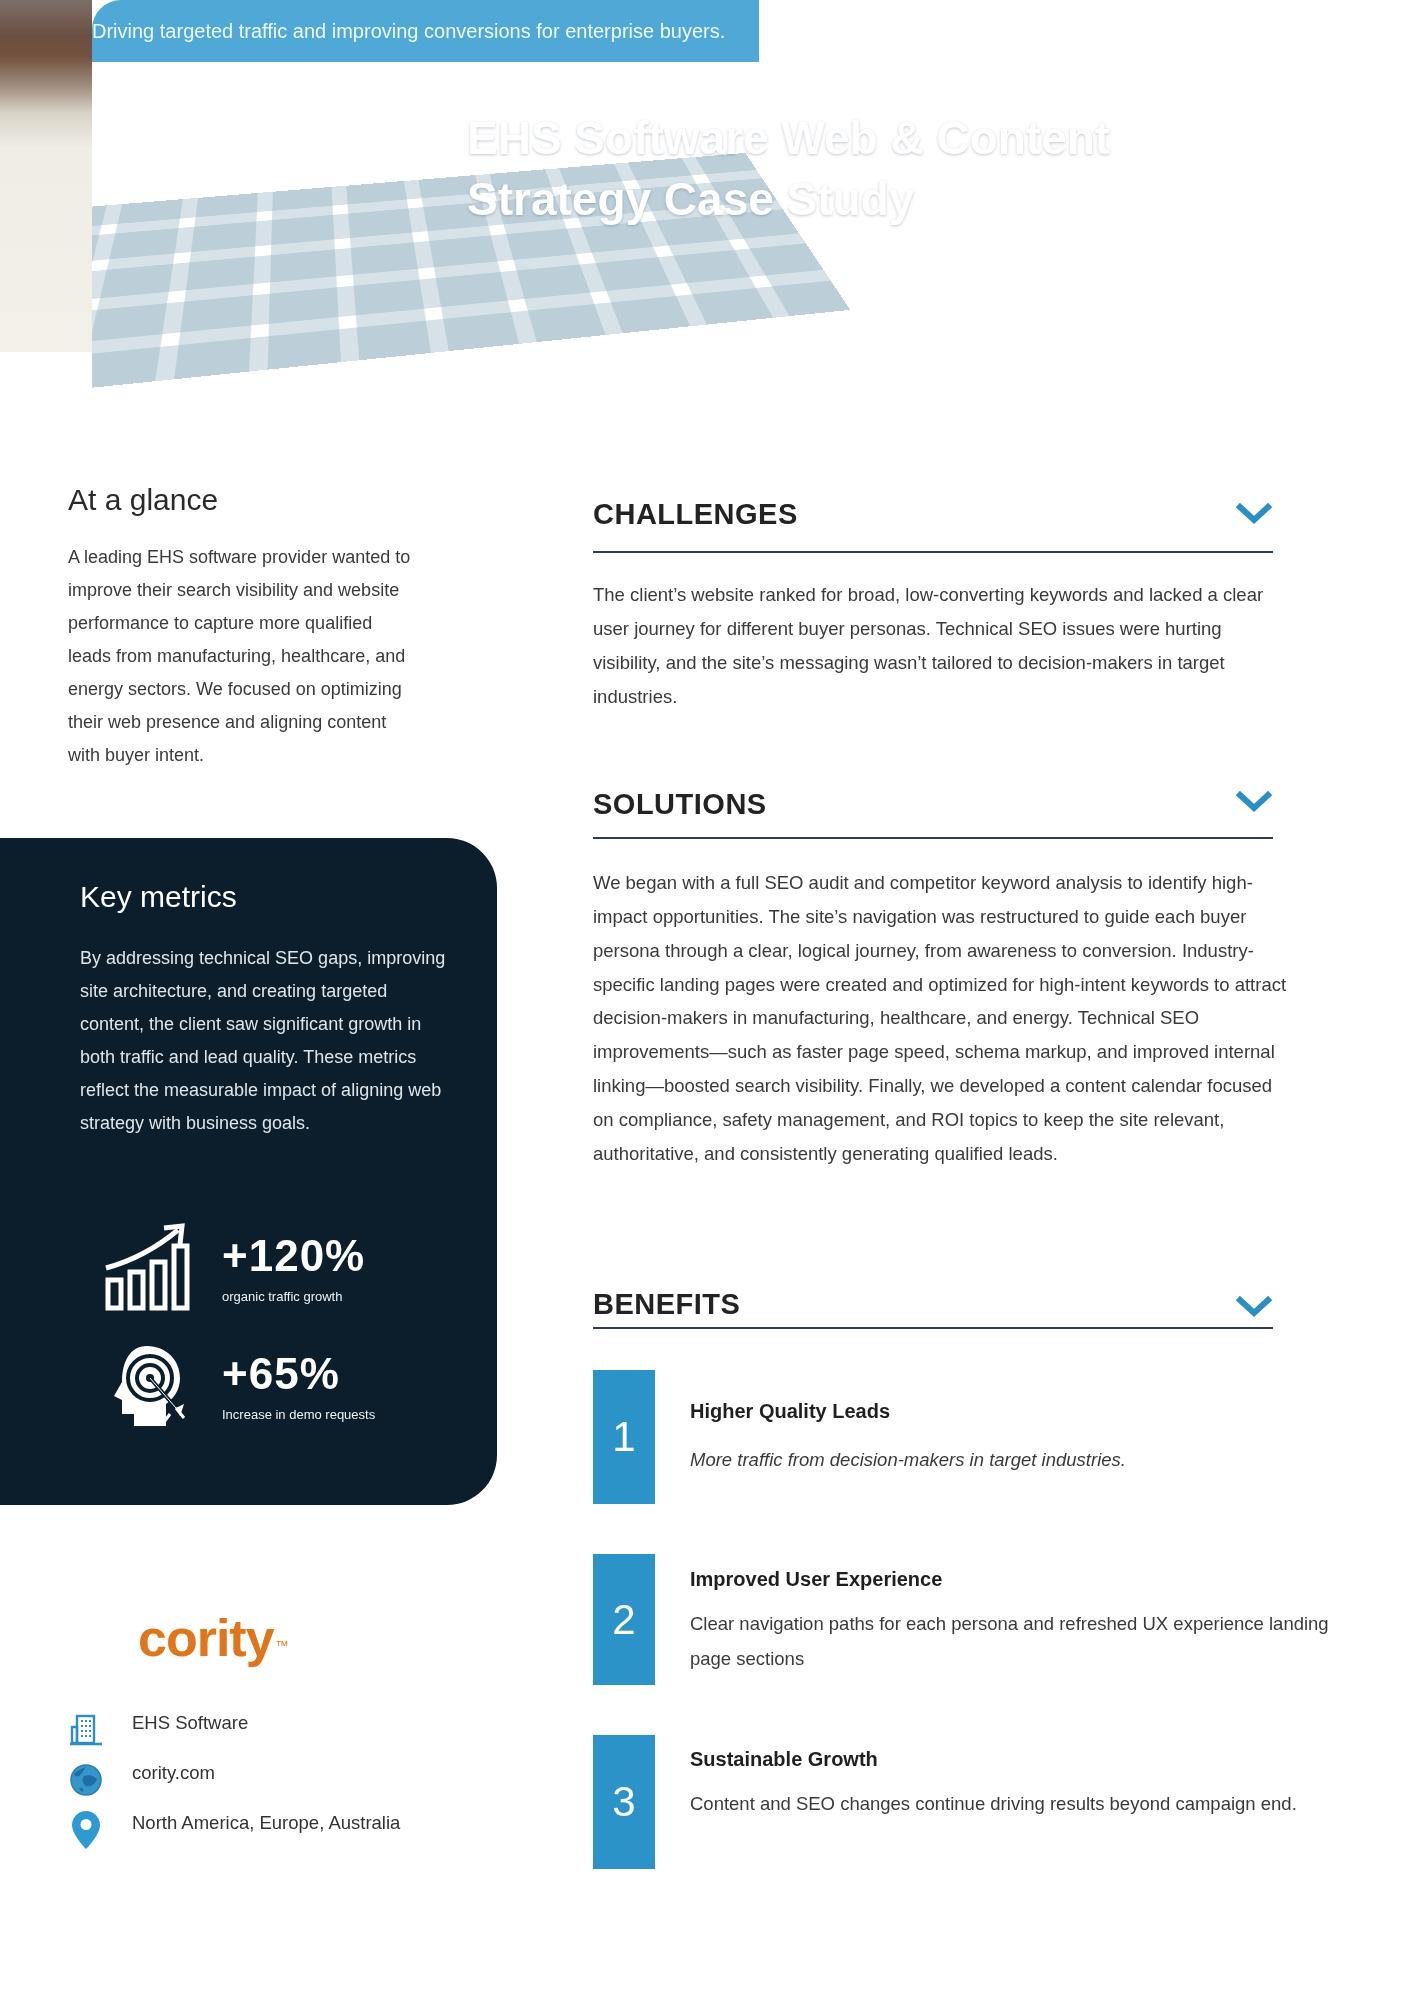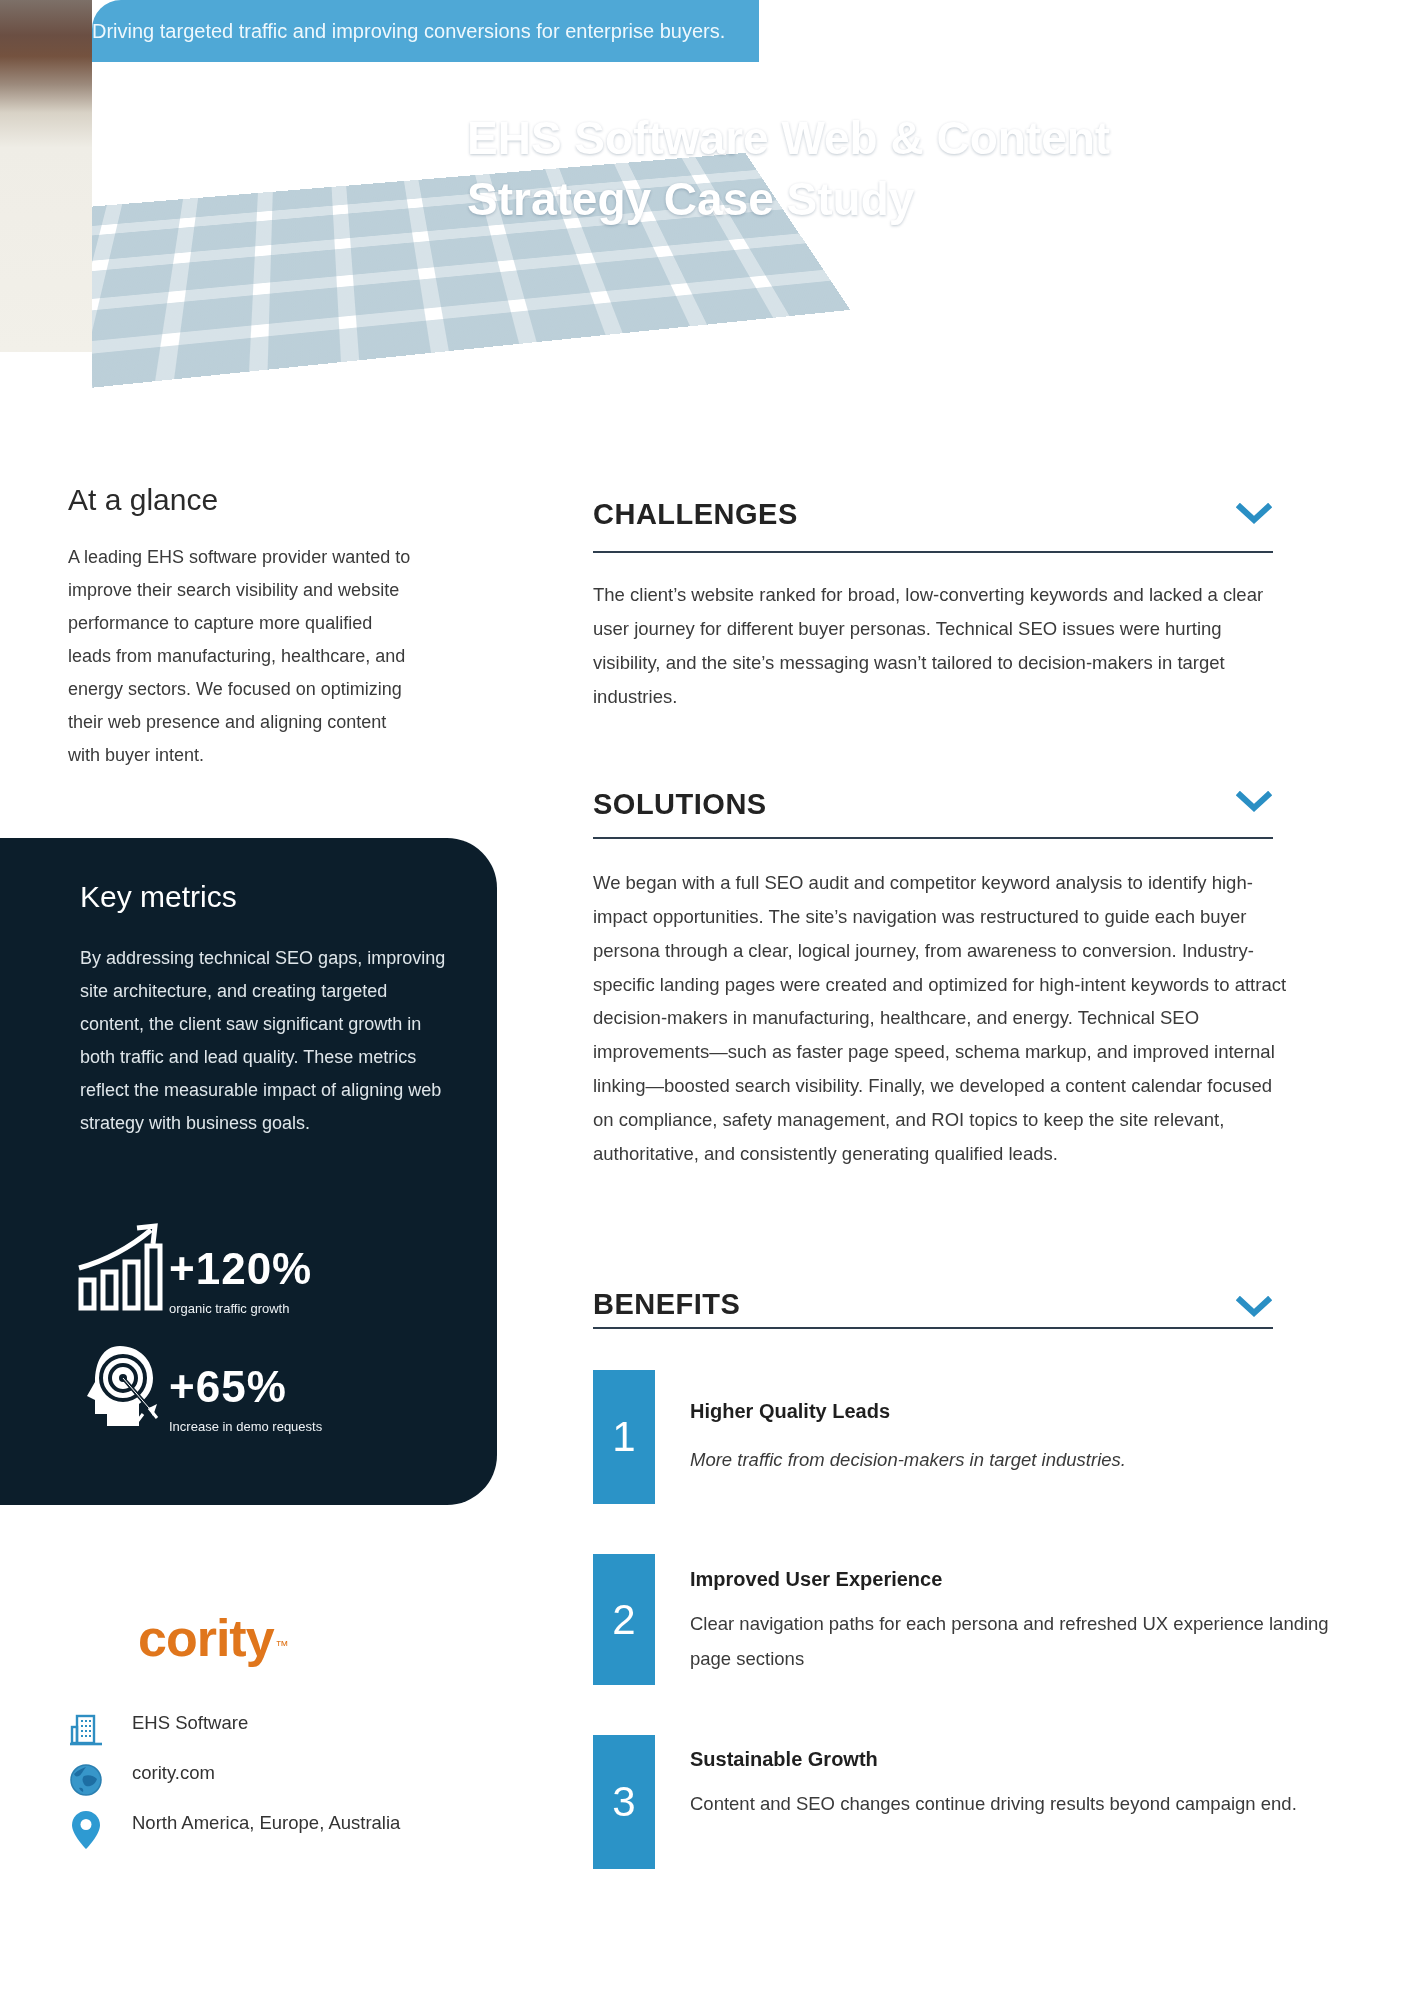--- a/index.html
+++ b/index.html
@@ -56,21 +56,21 @@
 
   .metrics-box {
     position:absolute; left:0; top:838px; width:497px; height:667px;
     background:#0c1e2b; border-radius:0 50px 50px 0; color:#fff;
   }
   .metrics-heading { position:absolute; left:80px; top:42px; font-size:30px; font-weight:400; color:#ffffff; }
   .metrics-body {
     position:absolute; left:80px; top:104px; width:368px;
     font-size:18px; line-height:1.83; color:#dfe6ea;
   }
-  .metric-row { position:absolute; left:73px; display:flex; align-items:flex-end; }
+  .metric-row { position:absolute; left:100px; display:flex; align-items:center; gap:26px; }
   .metric-row.m1 { top:382px; }
   .metric-row.m2 { top:500px; }
   .metric-icon { width:96px; height:96px; flex:0 0 auto; display:flex; align-items:center; justify-content:center; }
   .metric-value { font-size:44px; font-weight:bold; letter-spacing:1px; color:#ffffff; line-height:1.1; }
   .metric-label { font-size:13px; color:#eef2f5; margin-top:8px; }
 
   .logo-wrap { position:absolute; left:138px; top:1608px; }
   .logo-text { font-size:52px; font-weight:bold; color:#e0761c; letter-spacing:-1px; }
   .logo-mark { font-size:13px; vertical-align:super; color:#e0761c; margin-left:2px; }
 

